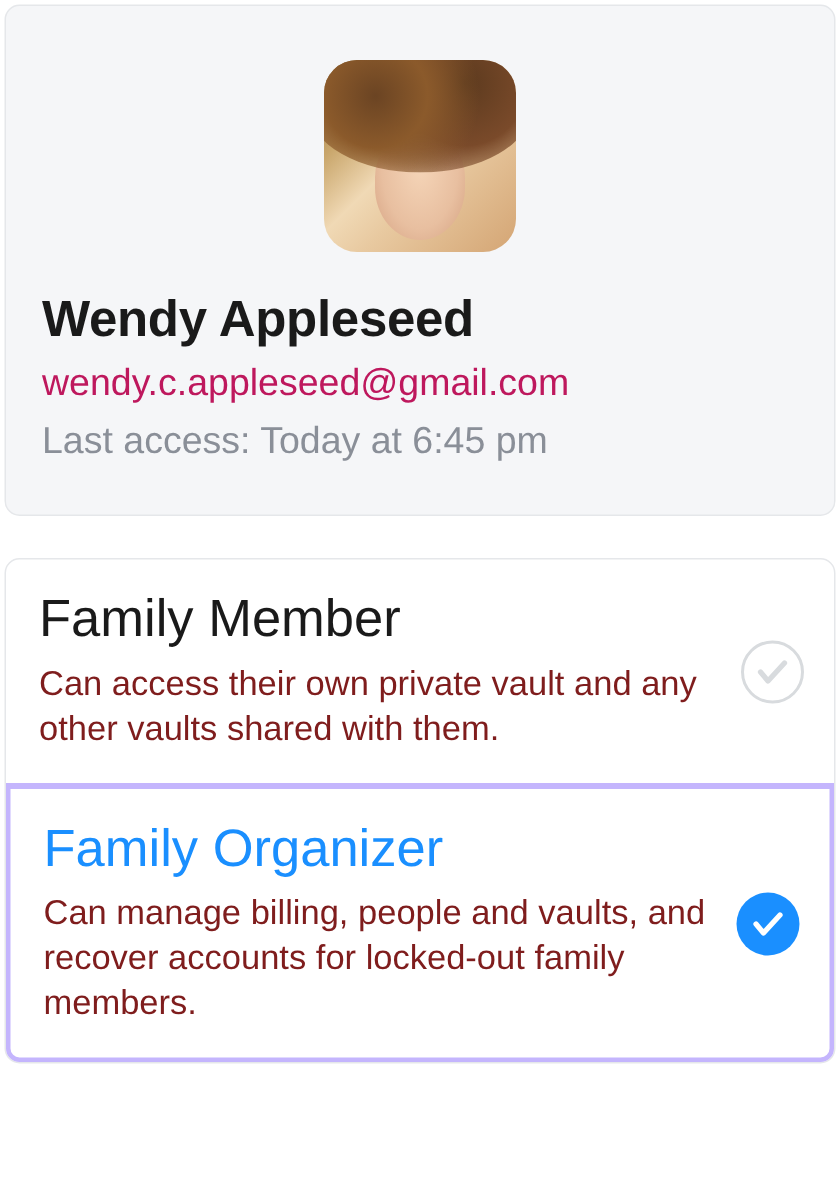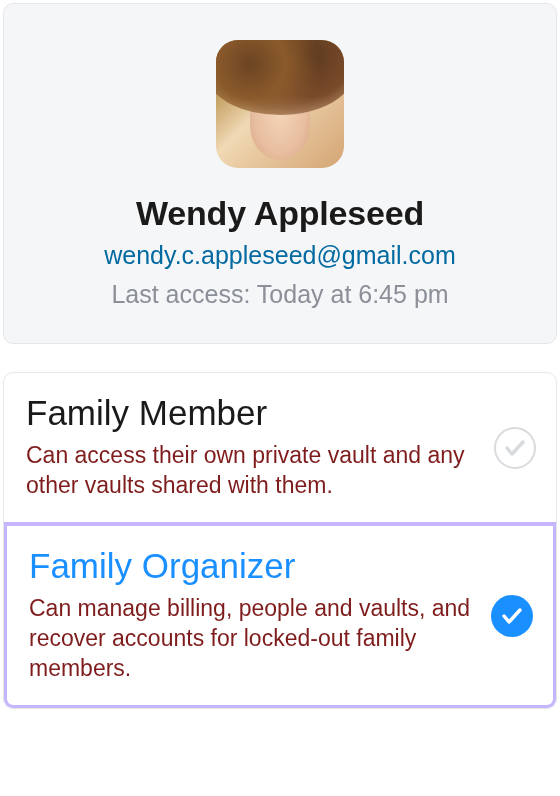--- a/index.html
+++ b/index.html
@@ -11,21 +11,20 @@
       font-family: -apple-system, BlinkMacSystemFont, "Segoe UI", Helvetica, Arial, sans-serif;
       background: #ffffff;
       width: 560px;
       height: 796px;
     }
     .profile-card {
       background: #f5f6f8;
       border: 1px solid #e5e7ea;
       border-radius: 10px;
       padding: 36px 24px 34px 24px;
-      text-align: center;
       margin: 3px 3px 28px 3px;
     }
     .avatar {
       width: 128px;
       height: 128px;
       border-radius: 22px;
       margin: 0 auto 26px auto;
       display: block;
       background: linear-gradient(135deg, #8b6f47 0%, #c9a66b 25%, #f0d9b5 45%, #e8c9a0 60%, #d4a574 100%);
       position: relative;
@@ -57,21 +56,21 @@
     .user-name {
       font-size: 34px;
       font-weight: 700;
       color: #1a1a1a;
       margin-bottom: 8px;
       letter-spacing: -0.2px;
     }
     .user-email {
       font-size: 25px;
       font-weight: 400;
-      color: #0369a1;
+      color: #be185d;
       margin-bottom: 10px;
     }
     .last-access {
       font-size: 25px;
       font-weight: 400;
       color: #8a8f98;
     }
     .role-list {
       border: 1px solid #e5e7ea;
       border-radius: 10px;

